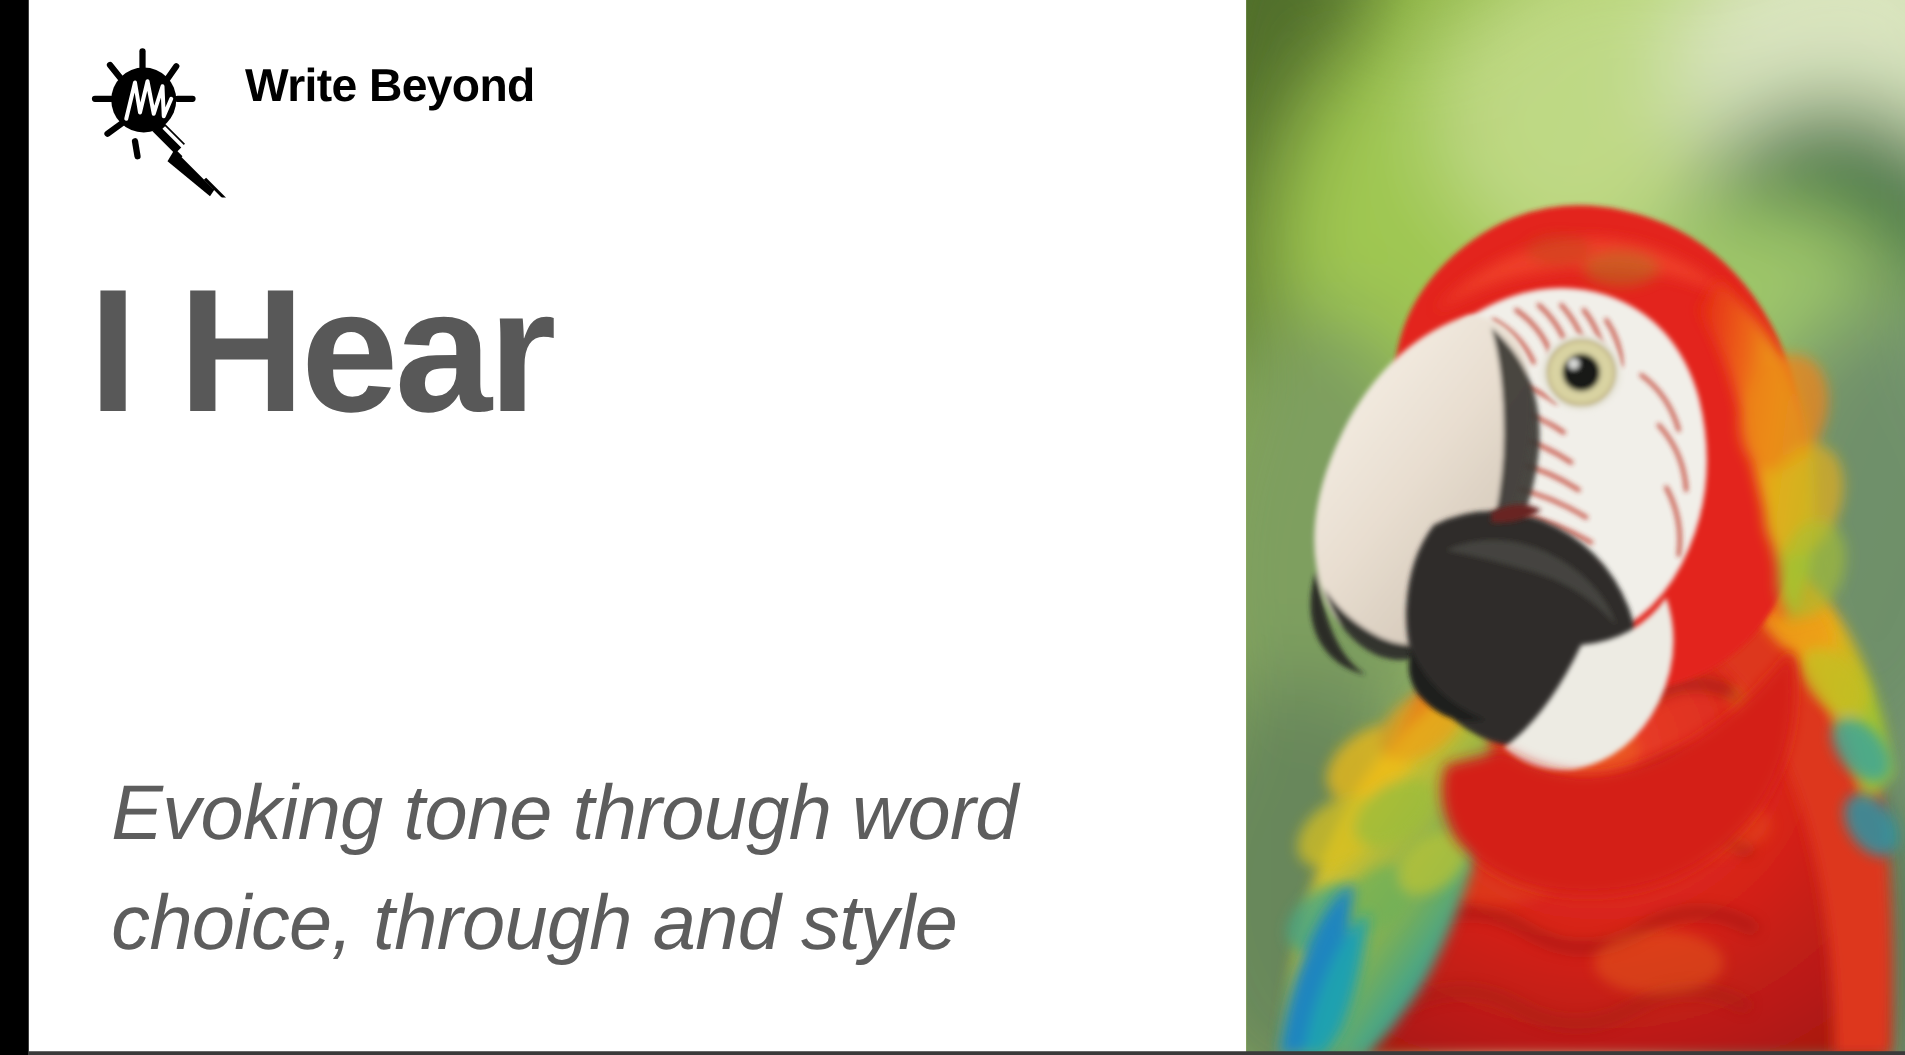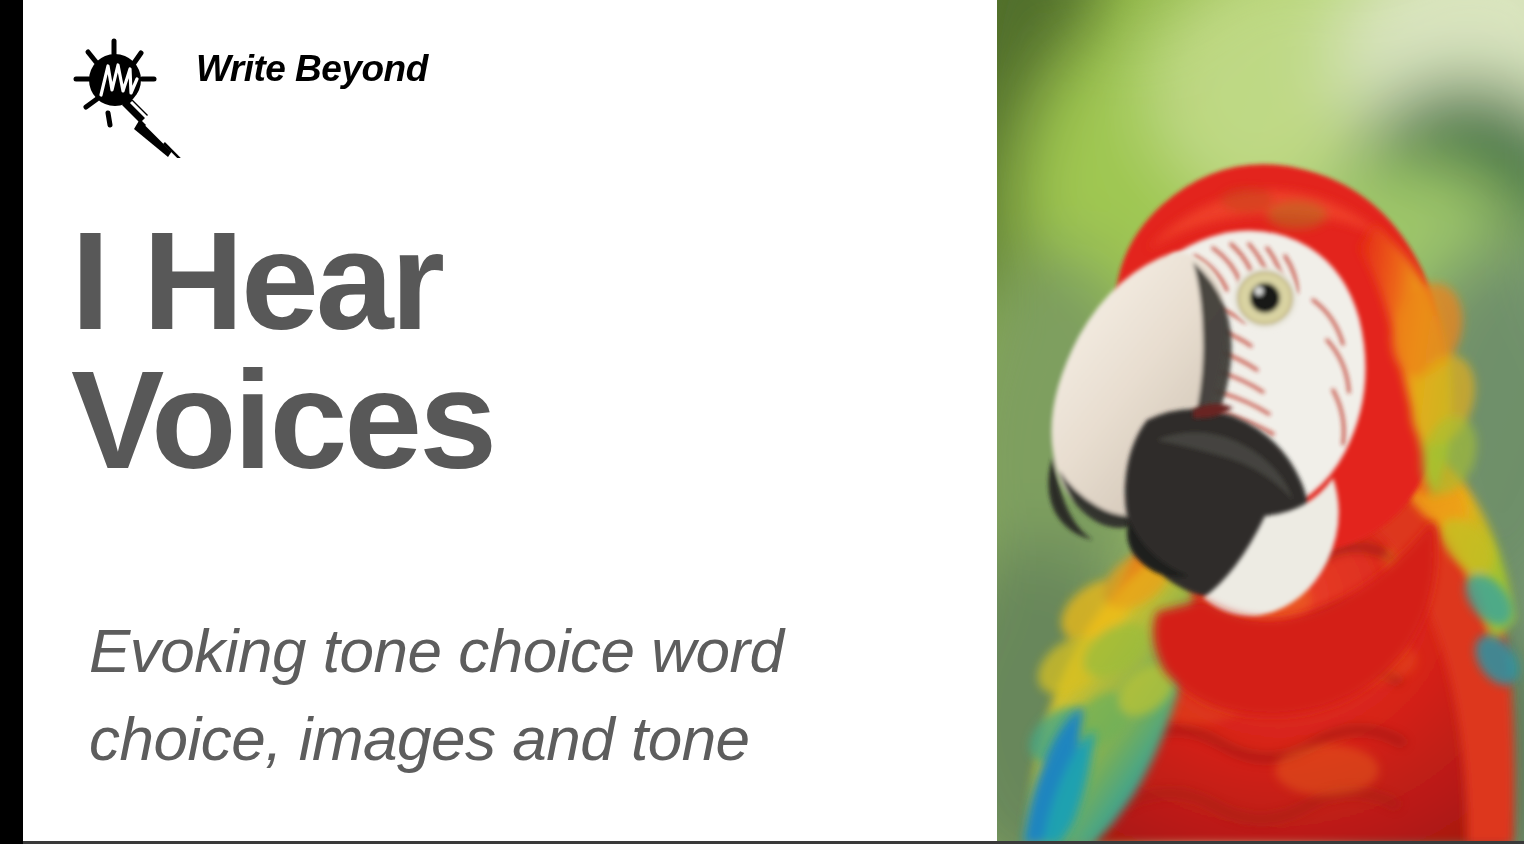--- a/index.html
+++ b/index.html
@@ -44,21 +44,20 @@
     position:absolute;
     left:45px; top:33px;
     display:flex;
     align-items:flex-start;
     gap:12px;
   }
   .logo-mark { width:116px; height:125px; display:block; flex:none; }
   .logo-text {
     padding-top:14px;
     text-align:right;
-    font-style:italic;
   }
   .logo-line {
     display:block;
     font-size:37px;
     font-weight:bold;
     letter-spacing:-0.5px;
     color:#000000;
     line-height:1.18;
     white-space:nowrap;
   }
@@ -141,26 +140,25 @@
           <path d="M96 110 L112 126" stroke="#000" stroke-width="2.5" fill="none"></path>
         </svg>
       </span>
       <span class="logo-text">
         <span class="logo-line">Write Beyond</span>
       </span>
     </div>
 
     <div class="headline">
       <span class="headline-line">I Hear</span>
-      <span class="headline-line">Voices</span>
     </div>
 
     <div class="subtitle">
-      <span class="subtitle-line">Evoking tone choice word</span>
-      <span class="subtitle-line">choice, images and tone</span>
+      <span class="subtitle-line">Evoking tone through word</span>
+      <span class="subtitle-line">choice, through and style</span>
     </div>
 
   </div>
 
   <div class="photo-panel">
     <svg viewBox="0 0 527 844" xmlns="http://www.w3.org/2000/svg" preserveAspectRatio="xMidYMid slice">
       <defs>
         <filter id="blurBig" x="-25%" y="-25%" width="150%" height="150%">
           <feGaussianBlur stdDeviation="34"></feGaussianBlur>
         </filter>

